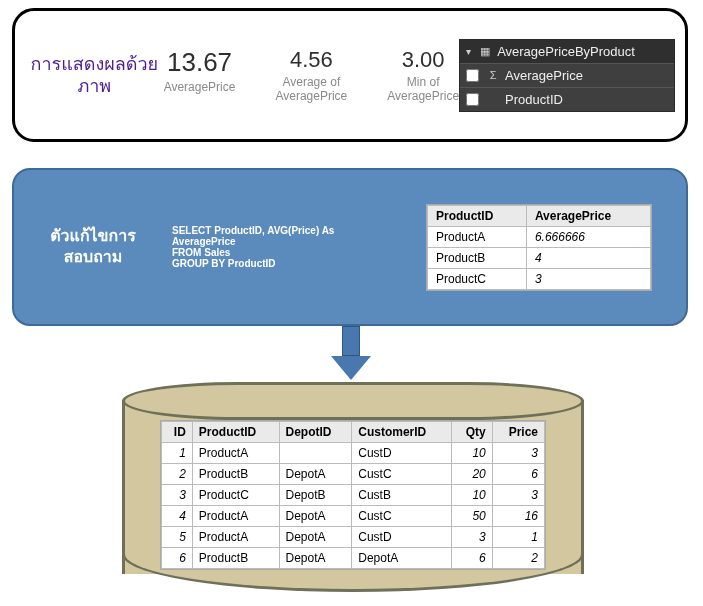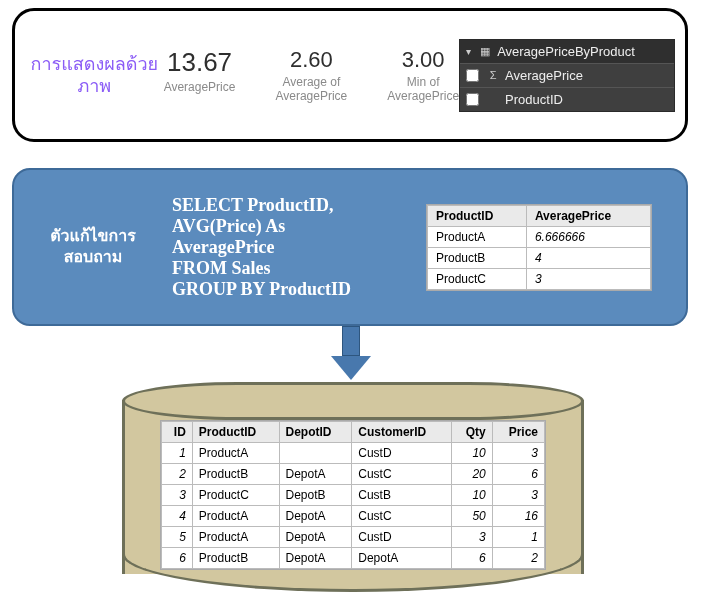--- a/index.html
+++ b/index.html
@@ -10,21 +10,21 @@
     position: absolute;
     left: 12px; top: 8px;
     width: 676px; height: 134px;
     border: 3px solid #000;
     border-radius: 22px;
     background: #fff;
     display: flex;
     align-items: center;
     padding: 6px 10px;
   }
-  .vis-title { width: 140px; font-size: 18px; font-weight: 400; text-align: center; line-height: 1.25; color: #8b5cf6; }
+  .vis-title { width: 140px; font-size: 18px; font-weight: 400; text-align: center; line-height: 1.25; color: #4c1d95; }
   .metrics { display: flex; gap: 40px; flex: 1; justify-content: flex-end; }
   .metric { text-align: center; }
   .metric .val { font-size: 26px; color: #2e2e2e; font-weight: 400; }
   .metric .lbl { font-size: 12px; color: #8a8a8a; margin-top: 2px; }
   .metric.small .val { font-size: 22px; }
 
   
   .fields-pane {
     width: 218px;
     background: #3f3f3f;
@@ -50,21 +50,21 @@
     background: #5b8bbd;
     border: 2px solid #3e6a98;
     border-radius: 18px;
     color: #fff;
     display: flex;
     align-items: center;
     padding: 10px 14px;
     gap: 14px;
   }
   .query-title { width: 130px; font-size: 16px; font-weight: 700; text-align: center; line-height: 1.3; }
-  .sql-text { font-size: 18px; white-space: pre-line; width: 240px; font-weight: 600; font-family: Liberation Serif, serif; }
+  .sql-text { font-size: 10px; white-space: pre-line; width: 240px; font-weight: 600; }
 
   .result-table {
     background: #fff;
     color: #000;
     border: 1px solid #aaa;
     font-size: 12px;
     width: 226px;
   }
   .result-table table { border-collapse: collapse; width: 100%; }
   .result-table th, .result-table td {
@@ -141,21 +141,21 @@
 <body>
 
 <div class="vis-panel">
   <div class="vis-title">การแสดงผลด้วยภาพ</div>
   <div class="metrics">
     <div class="metric">
       <div class="val">13.67</div>
       <div class="lbl">AveragePrice</div>
     </div>
     <div class="metric small">
-      <div class="val">2.60</div>
+      <div class="val">4.56</div>
       <div class="lbl">Average of AveragePrice</div>
     </div>
     <div class="metric small">
       <div class="val">3.00</div>
       <div class="lbl">Min of AveragePrice</div>
     </div>
   </div>
   <div class="fields-pane">
     <div class="field-row">
       <span class="tri">▾</span>

